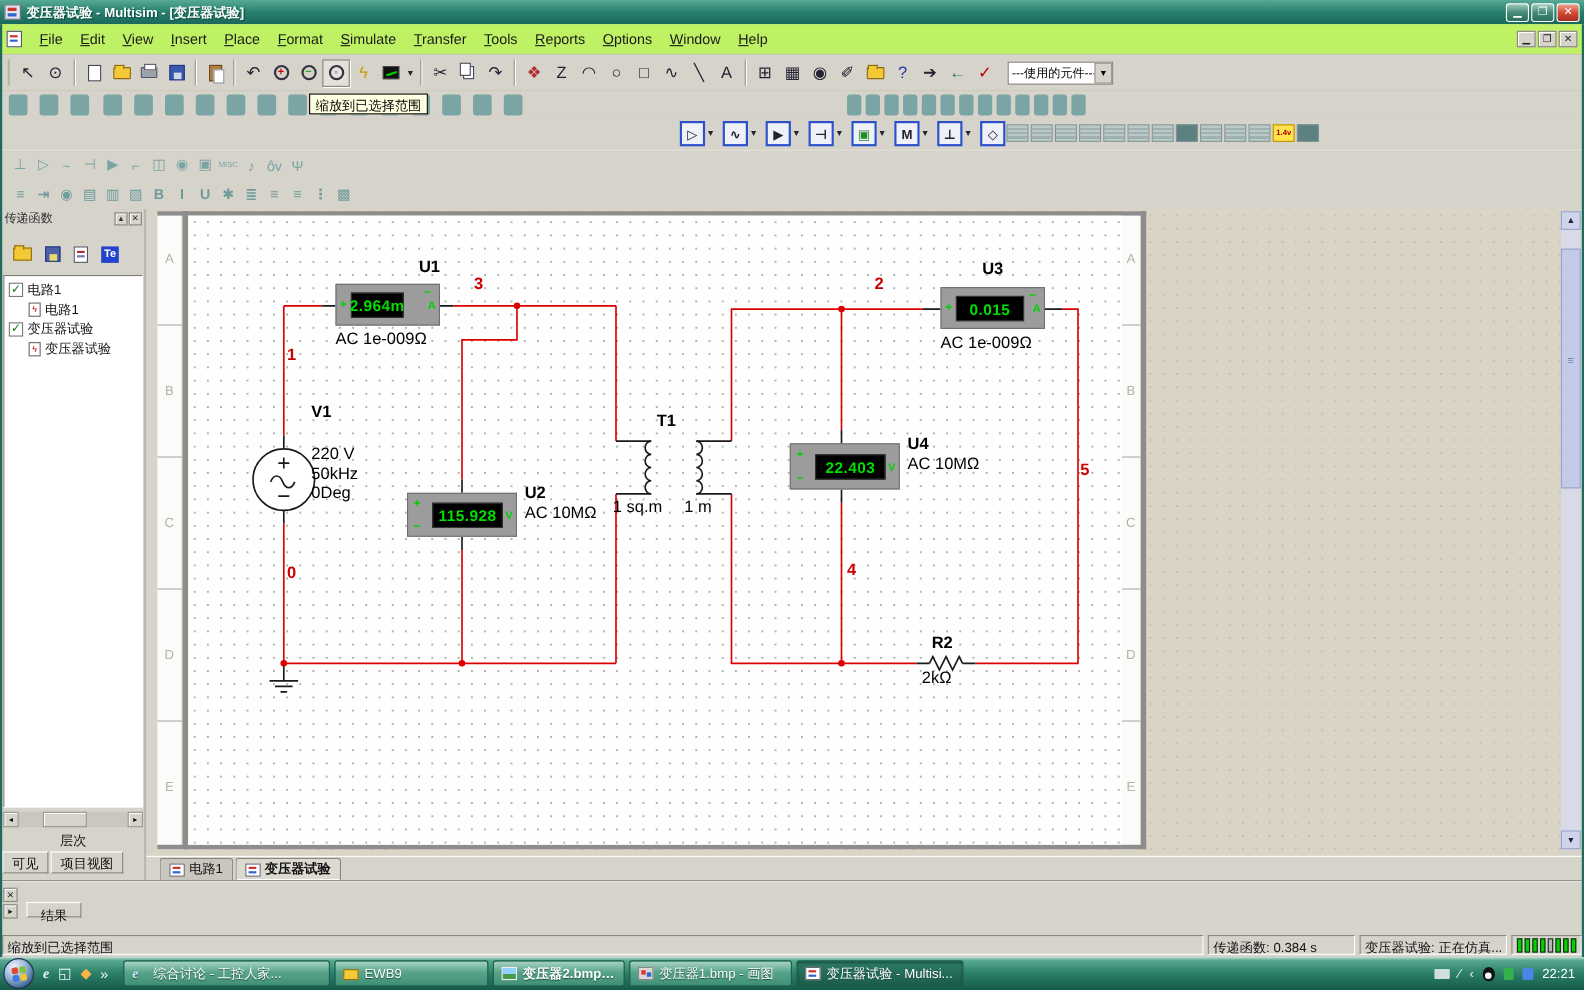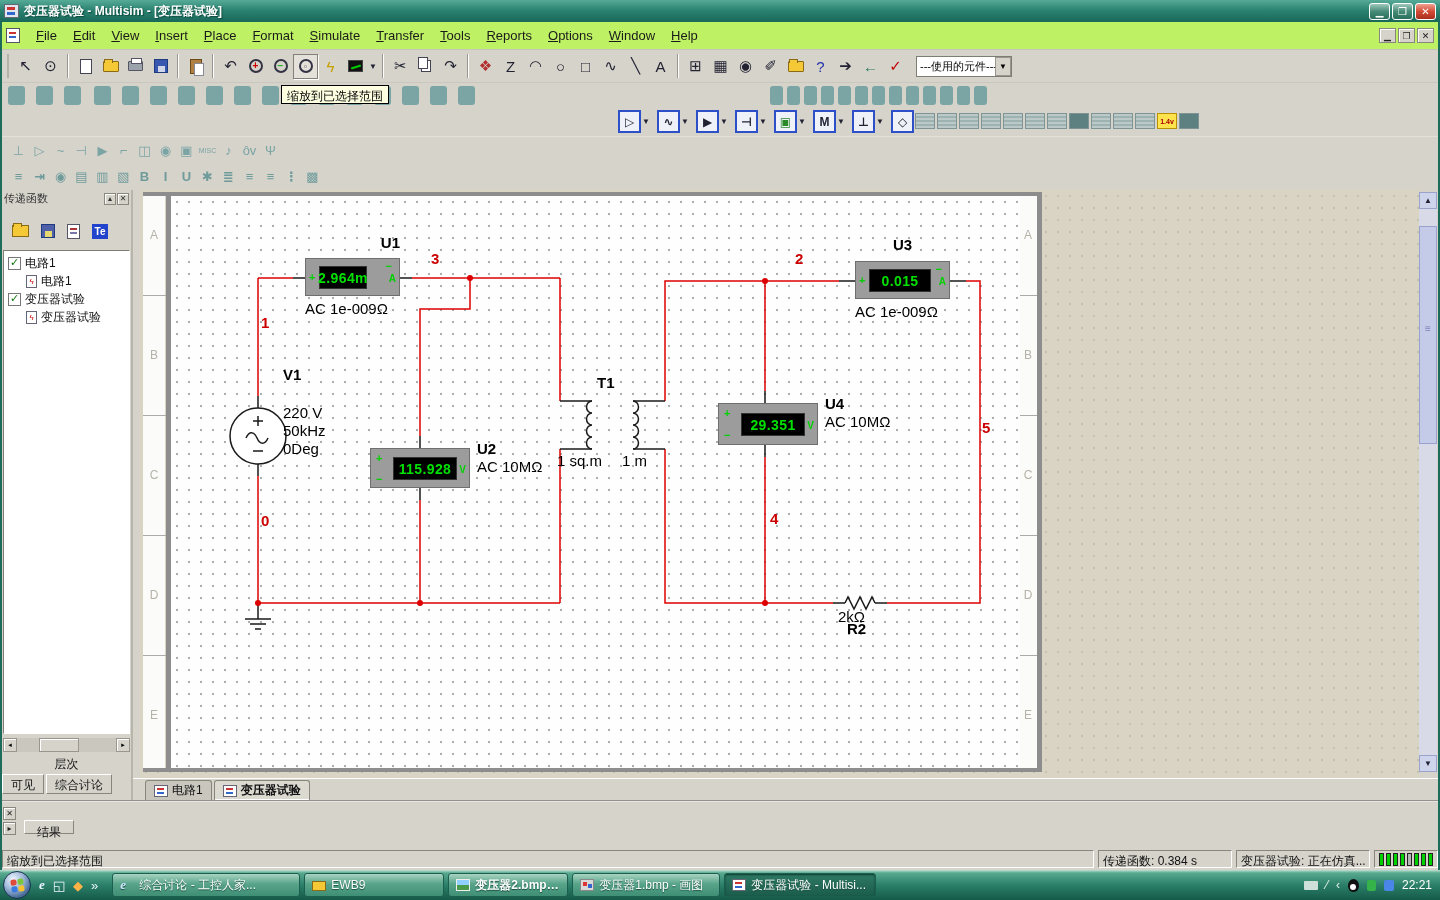--- a/index.html
+++ b/index.html
@@ -467,21 +467,21 @@
         </div>
       </div>
     <div class="hscroll">
       <span class="harrow">◂</span>
       <span class="hthumb"></span>
       <span class="harrow" style="margin-left:auto;">▸</span>
     </div>
     <div class="hier">层次</div>
     <div class="tbx-tabs" id="tbx-tabs">
         <div class="tbx-tab">可见</div>
-        <div class="tbx-tab">综合讨论</div>
+        <div class="tbx-tab">项目视图</div>
       </div>
   </div>
 
   <div class="canvas">
     <div class="tanbg"></div>
     <div class="strip l"></div>
     <div class="strip r"></div>
     <div class="band l"></div>
     <div class="band r"></div>
     <div class="bandh" style="top:2px;"></div>
@@ -563,38 +563,38 @@
     <div class="meter" style="left:237px;top:258px;width:100px;height:40px;">
       <div class="mdisp" style="left:22px;top:8px;width:64px;height:23px;">115.928</div>
       <span class="msign" style="left:5px;top:4px;">+</span>
       <span class="msign" style="left:5px;bottom:3px;">−</span>
       <span class="munit" style="right:3px;top:15px;">V</span>
     </div>
     <div class="clabel name" style="left:344px;top:250px;">U2</div>
     <div class="clabel" style="left:344px;top:268px;">AC  10MΩ</div>
 
     <div class="meter" style="left:585px;top:213px;width:100px;height:42px;">
-      <div class="mdisp" style="left:22px;top:9px;width:64px;height:23px;">29.351</div>
+      <div class="mdisp" style="left:22px;top:9px;width:64px;height:23px;">22.403</div>
       <span class="msign" style="left:5px;top:4px;">+</span>
       <span class="msign" style="left:5px;bottom:4px;">−</span>
       <span class="munit" style="right:3px;top:16px;">V</span>
     </div>
     <div class="clabel name" style="left:692px;top:205px;">U4</div>
     <div class="clabel" style="left:692px;top:223px;">AC  10MΩ</div>
 
     <div class="clabel name" style="left:150px;top:176px;">V1</div>
     <div class="clabel" style="left:150px;top:214px;">220 V</div>
     <div class="clabel" style="left:150px;top:232px;">50kHz</div>
     <div class="clabel" style="left:150px;top:250px;">0Deg</div>
 
     <div class="clabel name" style="left:464px;top:184px;">T1</div>
     <div class="clabel" style="left:424px;top:262px;">1 sq.m</div>
     <div class="clabel" style="left:489px;top:262px;">1 m</div>
 
-    <div class="clabel name" style="left:714px;top:386px;margin-top:44px;">R2</div>
+    <div class="clabel name" style="left:714px;top:386px;">R2</div>
     <div class="clabel" style="left:705px;top:418px;">2kΩ</div>
 
     <div id="netlabels">
         <div class="netlab" style="left: 128px; top: 124px;">1</div>
         <div class="netlab" style="left: 128px; top: 322px;">0</div>
         <div class="netlab" style="left: 298px; top: 60px;">3</div>
         <div class="netlab" style="left: 662px; top: 60px;">2</div>
         <div class="netlab" style="left: 637px; top: 320px;">4</div>
         <div class="netlab" style="left: 849px; top: 229px;">5</div>
       </div>

